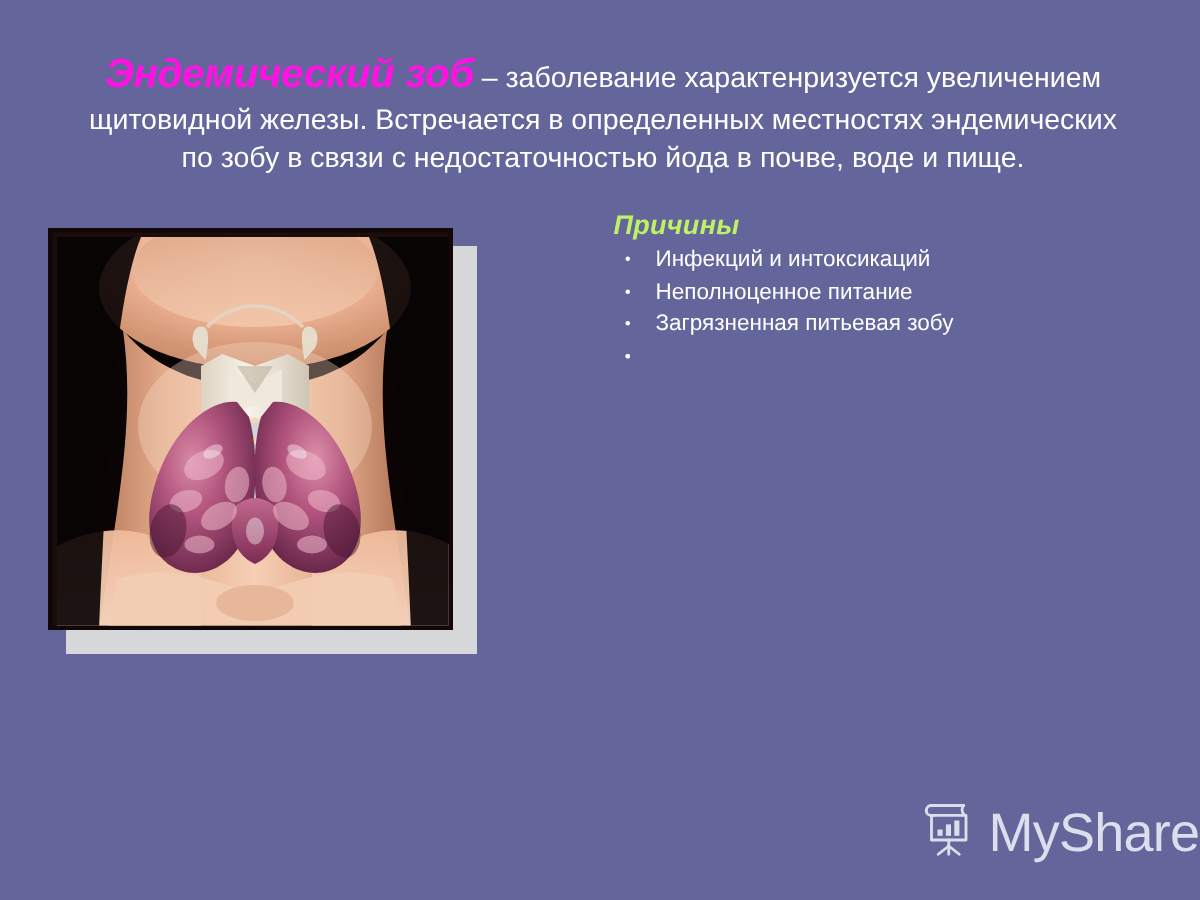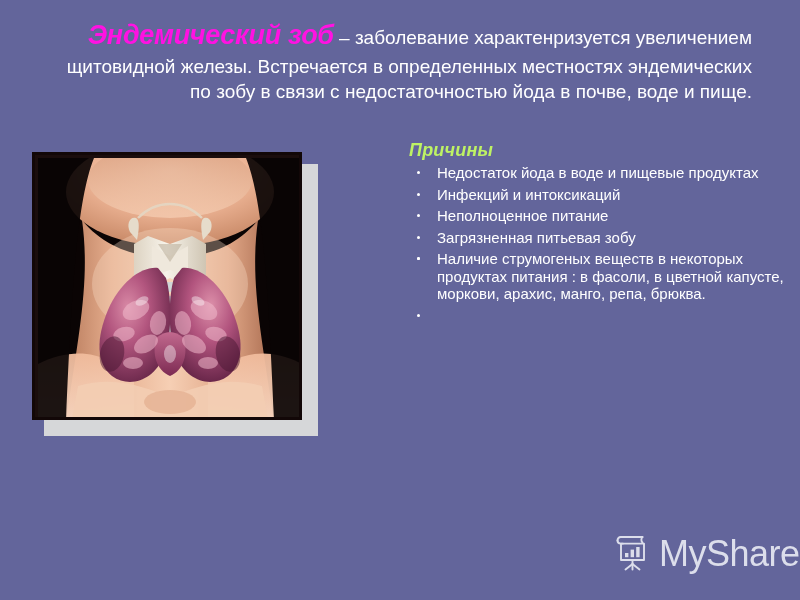--- a/index.html
+++ b/index.html
@@ -21,23 +21,23 @@
     width: 800px;
     height: 600px;
     background: #63659b;
     overflow: hidden;
   }
 
   
   .title-block {
     position: absolute;
     left: 52px;
-    top: 18px;
+    top: 32px;
     width: 700px;
-    text-align: right;
+    text-align: center;
     line-height: 1.32;
   }
   .title-term {
     color: #ff12e2;
     font-size: 27px;
     font-weight: bold;
     font-style: italic;
     letter-spacing: -0.3px;
     white-space: nowrap;
   }
@@ -259,26 +259,24 @@
           <path d="M0 0 H56 C40 40 34 120 28 262 H0 Z" fill="#0a0404" opacity="0.92"></path>
           <path d="M264 0 H208 C224 40 230 120 236 262 H264 Z" fill="#0a0404" opacity="0.92"></path>
         </svg>
       </div>
     </div>
   </div>
 
   <div class="bullets-block">
     <div class="bullets-heading">Причины</div>
     <ul class="bullets">
-      <li><span class="dot"></span><span>Недостаток йода в воде и пищевые продуктах</span></li>
       <li><span class="dot"></span><span>Инфекций и интоксикаций</span></li>
       <li><span class="dot"></span><span>Неполноценное питание</span></li>
       <li><span class="dot"></span><span>Загрязненная питьевая зобу</span></li>
       <li><span class="dot"></span></li>
-      <li><span class="dot"></span><span>Наличие струмогеных  веществ в некоторых продуктах питания : в фасоли, в цветной капусте, моркови, арахис, манго, репа, брюква.</span></li>
       <li><span class="dot"></span></li>
     </ul>
   </div>
 
   <div class="logo">
     <span class="logo-icon">
       <svg width="42" height="42" viewBox="0 0 42 42" xmlns="http://www.w3.org/2000/svg">
         <g fill="none" stroke="#dcdeeb" stroke-width="1.9" stroke-linecap="round" stroke-linejoin="round">
 
           <path d="M7.5 9.5 C7.5 7.3 9 6 10.6 6 L32.5 6"></path>

